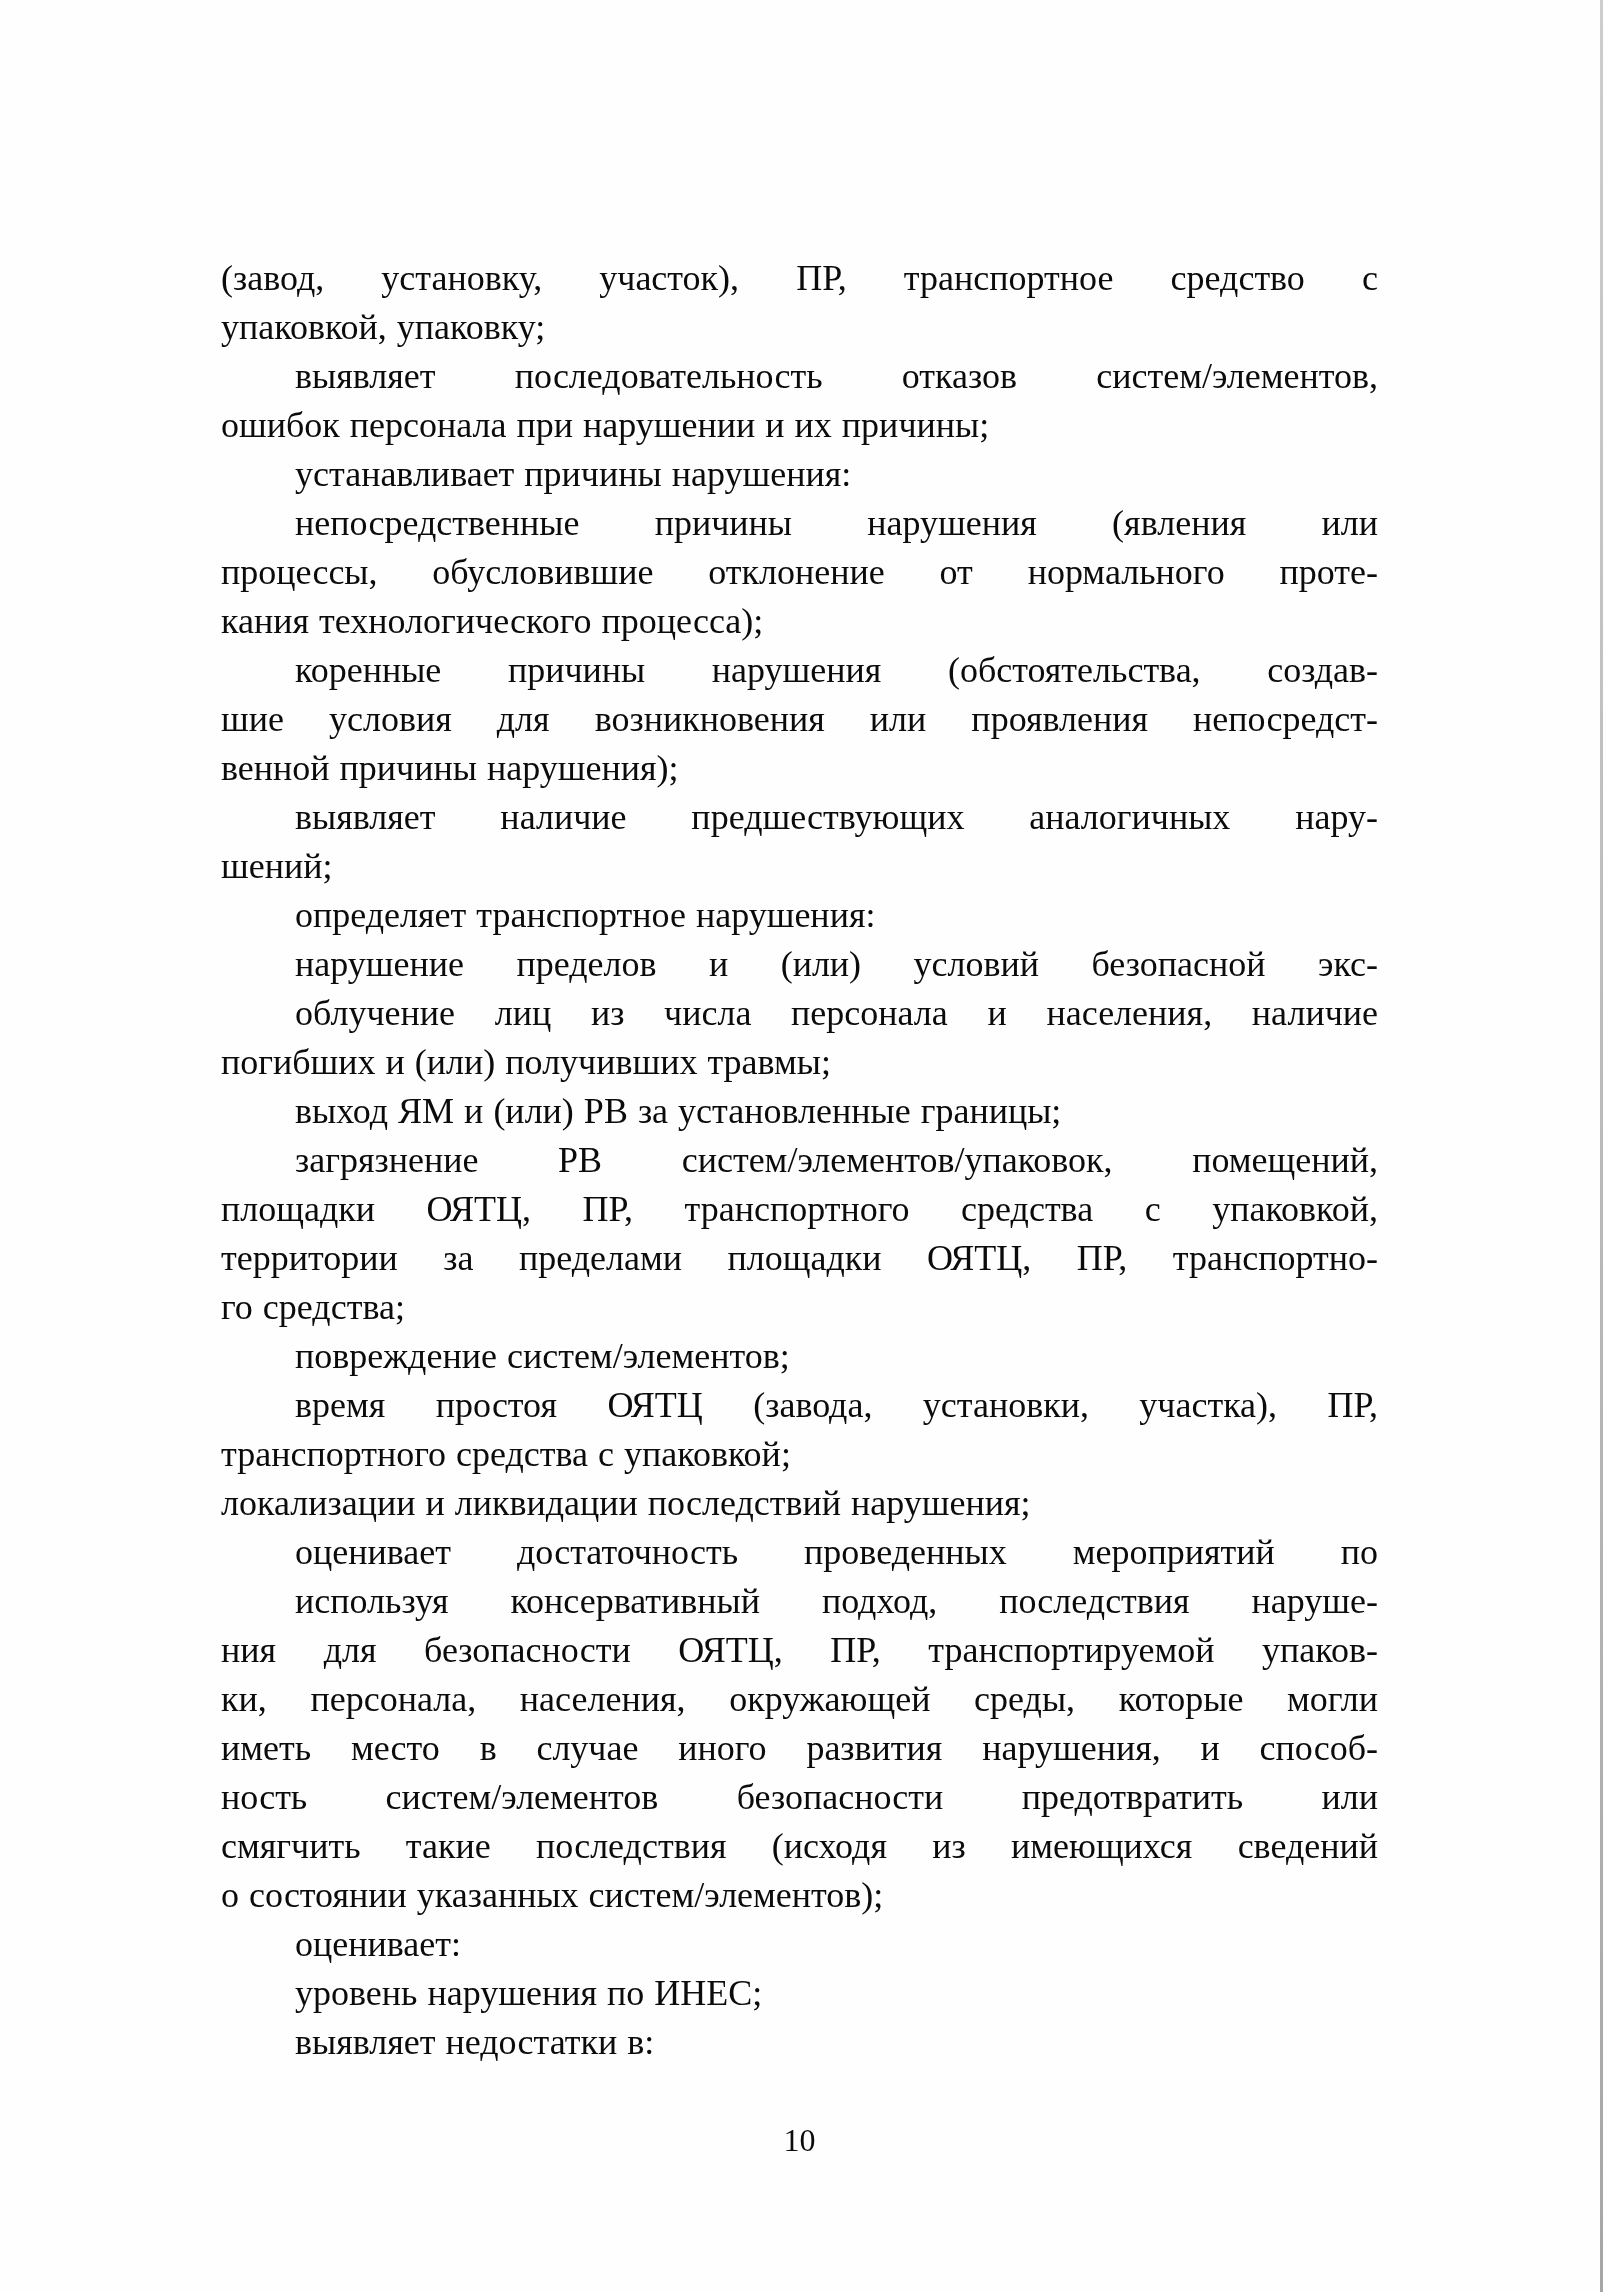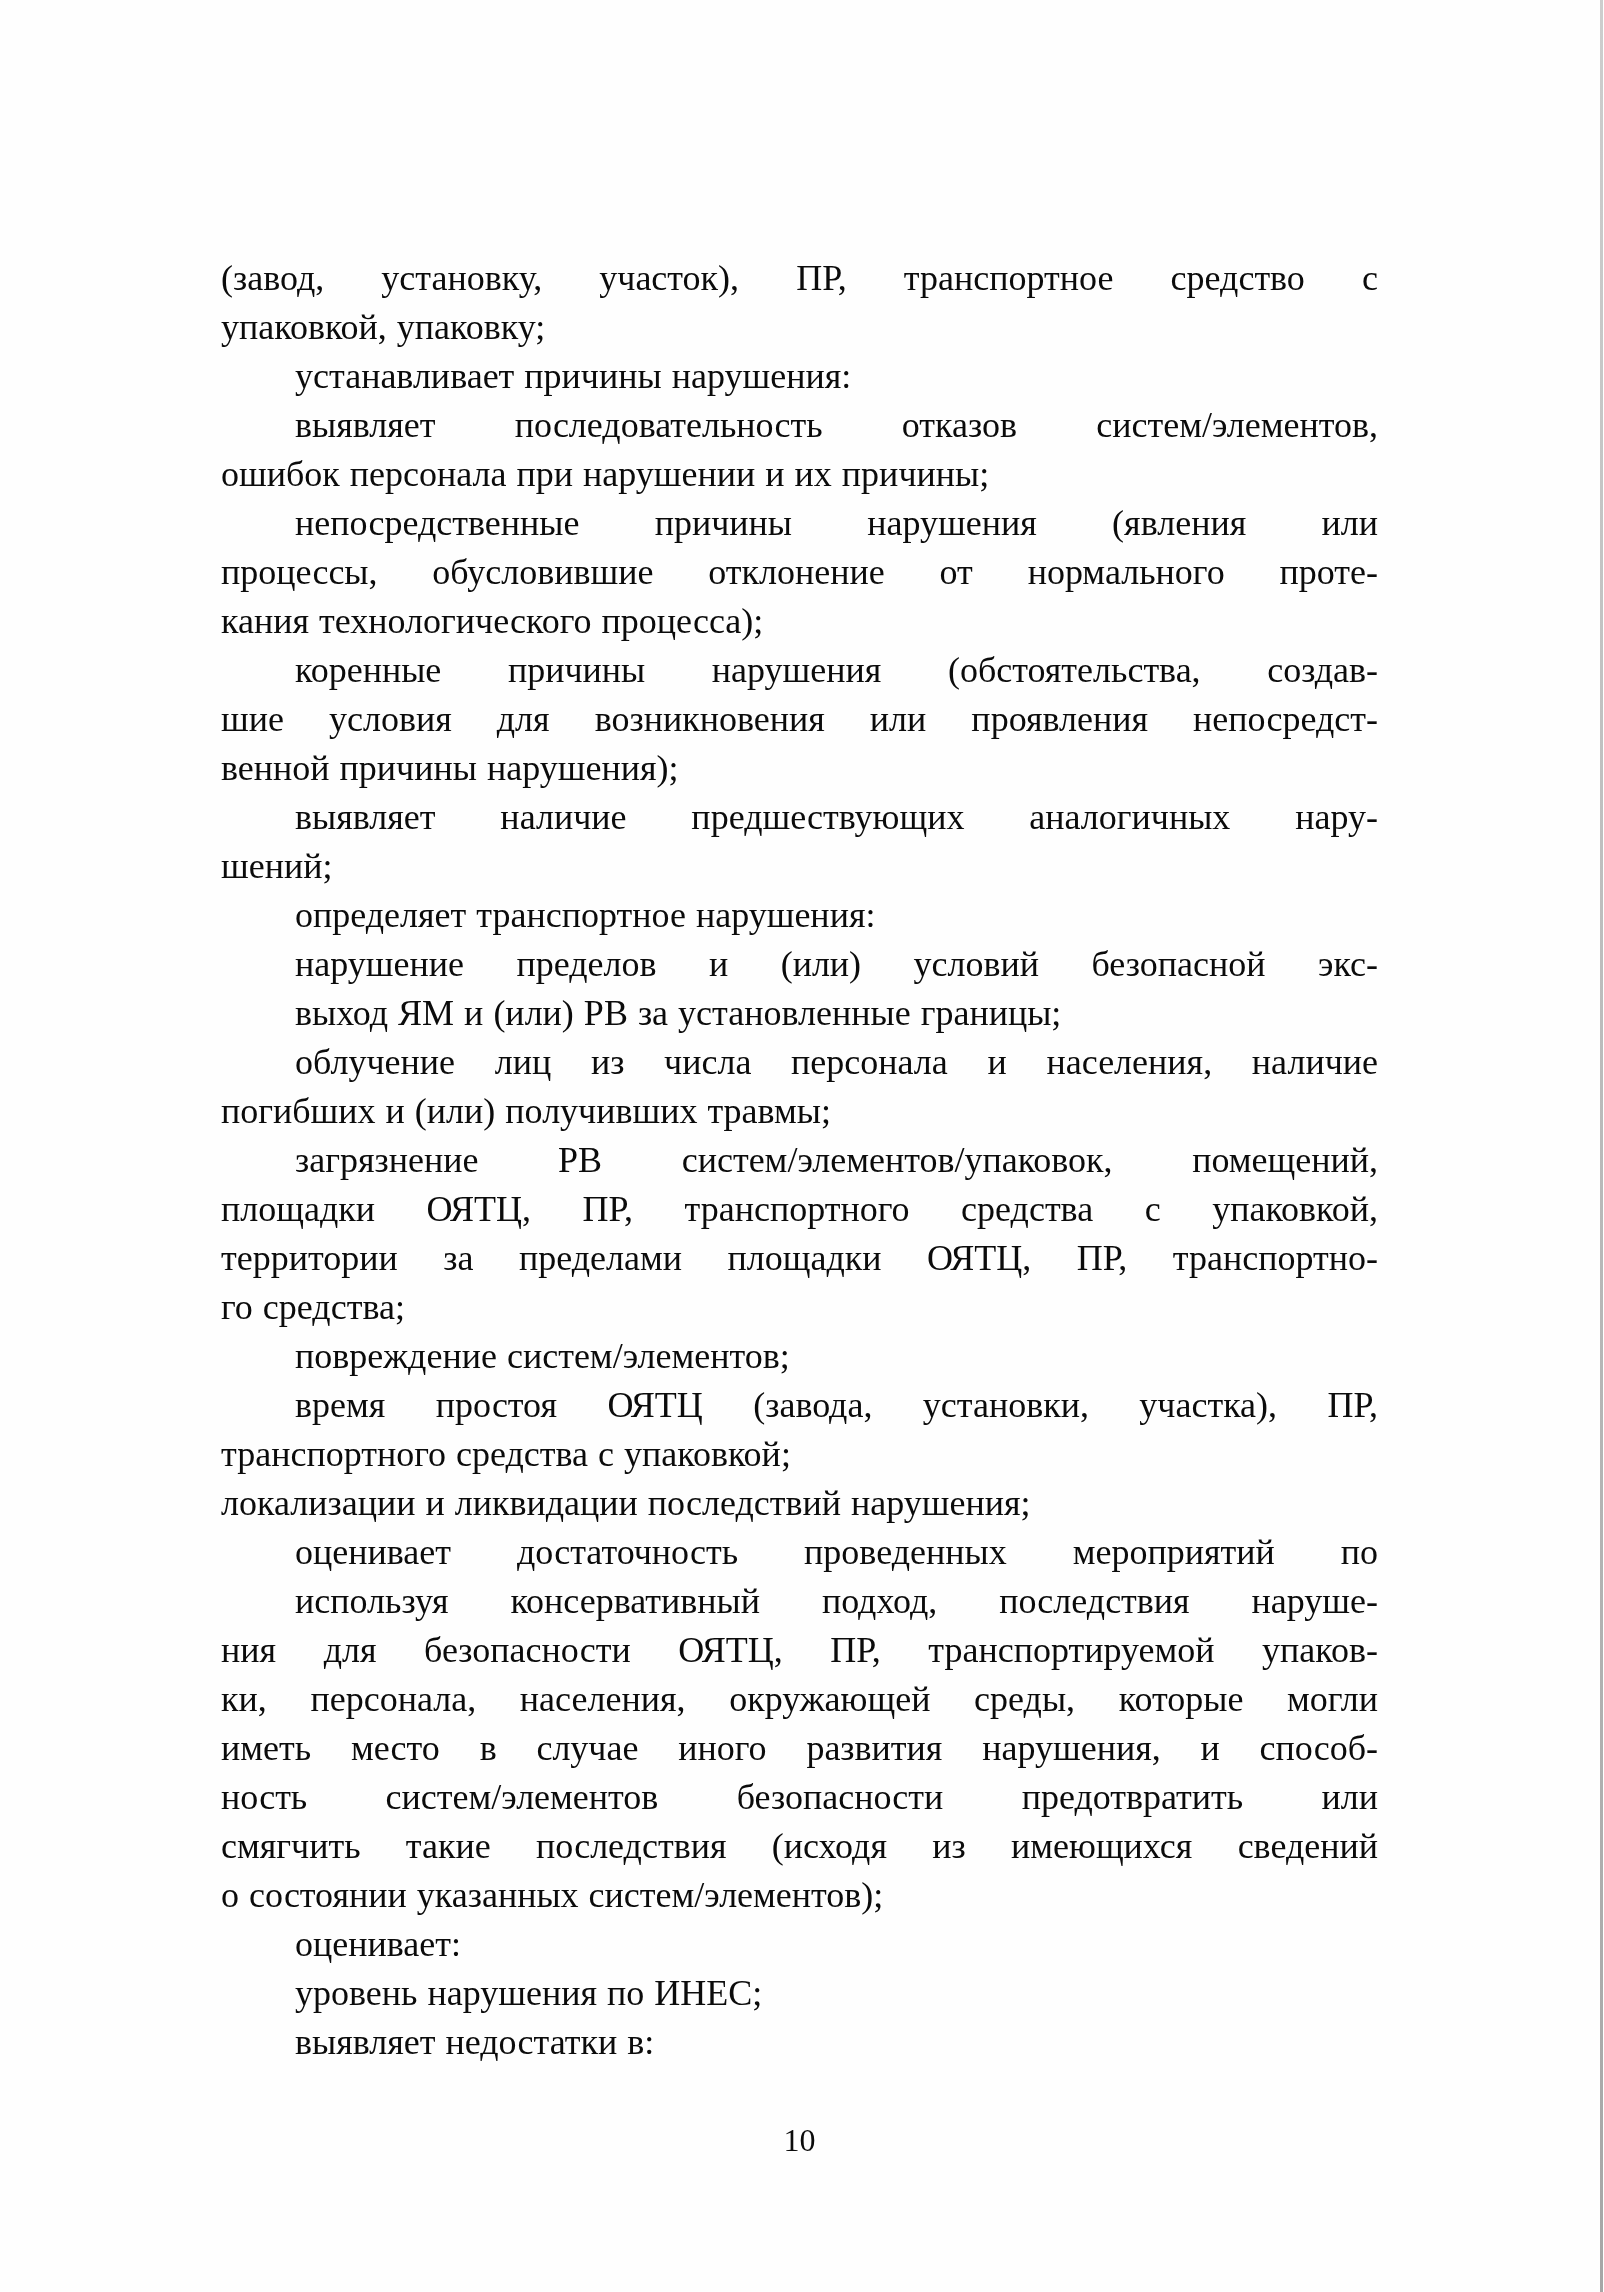--- a/index.html
+++ b/index.html
@@ -64,25 +64,25 @@
 </head>
 <body>
 
 <div class="page">
   <main class="text-block">
       <div class="para">
         <div class="line">(завод, установку, участок), ПР, транспортное средство с</div>
         <div class="line last">упаковкой, упаковку;</div>
       </div>
       <div class="para">
-        <div class="line last first">устанавливает причины нарушения:</div>
+        <div class="line first">выявляет последовательность отказов систем/элементов,</div>
+        <div class="line last">ошибок персонала при нарушении и их причины;</div>
       </div>
       <div class="para">
-        <div class="line first">выявляет последовательность отказов систем/элементов,</div>
-        <div class="line last">ошибок персонала при нарушении и их причины;</div>
+        <div class="line last first">устанавливает причины нарушения:</div>
       </div>
       <div class="para">
         <div class="line first">непосредственные причины нарушения (явления или</div>
         <div class="line">процессы, обусловившие отклонение от нормального проте-</div>
         <div class="line last">кания технологического процесса);</div>
       </div>
       <div class="para">
         <div class="line first">коренные причины нарушения (обстоятельства, создав-</div>
         <div class="line">шие условия для возникновения или проявления непосредст-</div>
         <div class="line last">венной причины нарушения);</div>
@@ -91,25 +91,25 @@
         <div class="line first">выявляет наличие предшествующих аналогичных нару-</div>
         <div class="line last">шений;</div>
       </div>
       <div class="para">
         <div class="line last first">определяет транспортное нарушения:</div>
       </div>
       <div class="para">
         <div class="line first">нарушение пределов и (или) условий безопасной экс-</div>
       </div>
       <div class="para">
-        <div class="line last first">выход ЯМ и (или) РВ за установленные границы;</div>
+        <div class="line first">облучение лиц из числа персонала и населения, наличие</div>
+        <div class="line last">погибших и (или) получивших травмы;</div>
       </div>
       <div class="para">
-        <div class="line first">облучение лиц из числа персонала и населения, наличие</div>
-        <div class="line last">погибших и (или) получивших травмы;</div>
+        <div class="line last first">выход ЯМ и (или) РВ за установленные границы;</div>
       </div>
       <div class="para">
         <div class="line first">загрязнение РВ систем/элементов/упаковок, помещений,</div>
         <div class="line">площадки ОЯТЦ, ПР, транспортного средства с упаковкой,</div>
         <div class="line">территории за пределами площадки ОЯТЦ, ПР, транспортно-</div>
         <div class="line last">го средства;</div>
       </div>
       <div class="para">
         <div class="line last first">повреждение систем/элементов;</div>
       </div>

